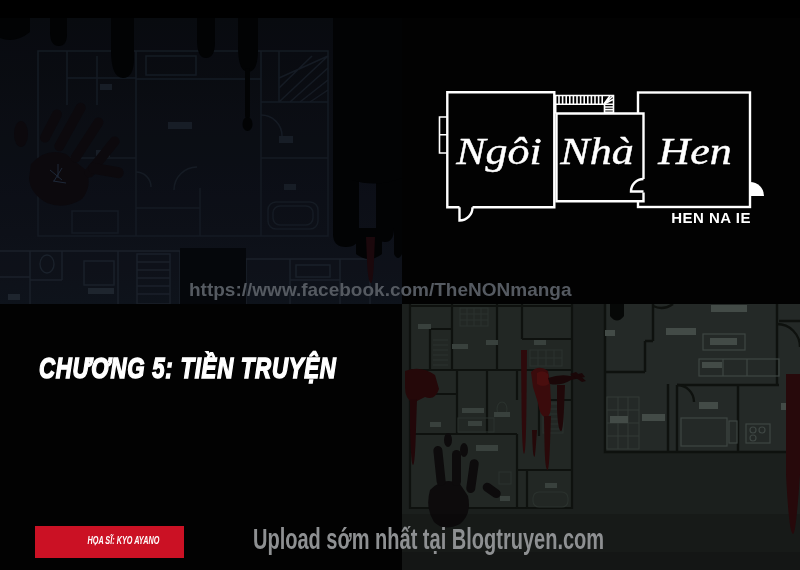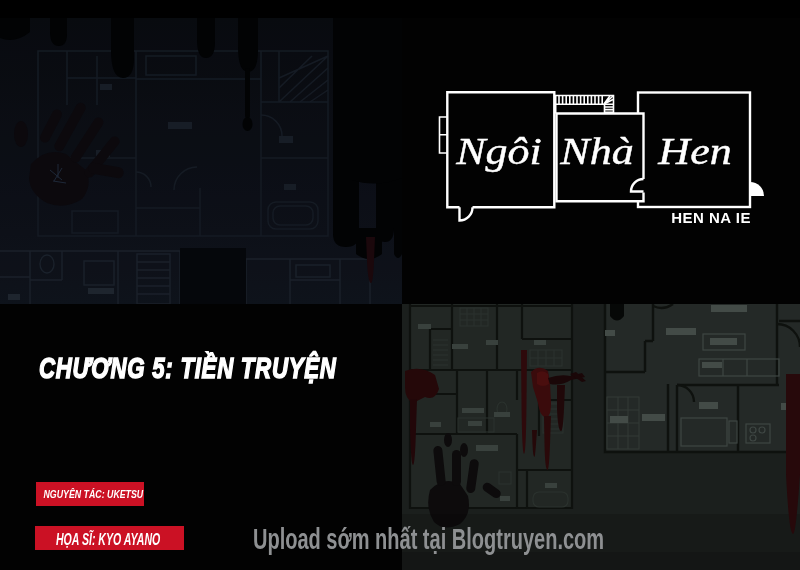--- a/index.html
+++ b/index.html
@@ -240,22 +240,22 @@
 
     <g fill="#fff" stroke="#fff" stroke-width="0.5" font-family="Liberation Serif" font-style="italic" font-size="44px" text-anchor="middle">
       <text transform="translate(499,145.5) scale(1,0.87)">Ngôi</text>
       <text transform="translate(597,145.5) scale(1,0.87)">Nhà</text>
       <text transform="translate(695,145.5) scale(1,0.87)">Hen</text>
     </g>
 
     <text x="751" y="205" fill="#fff" font-family="Liberation Sans" font-weight="bold" font-size="15px" letter-spacing="0.5" text-anchor="end">HEN NA IE</text>
   </svg>
 
+  <div class="abs" style="left:189px;top:261px;color:#555a61;font-weight:bold;font-size:19px;white-space:nowrap;transform-origin:left;">https://www.facebook.com/TheNONmanga</div>
 
   <div class="abs" style="left:39px;top:333px;color:#fff;font-weight:bold;font-style:italic;font-size:30px;white-space:nowrap;transform:scaleX(0.74);transform-origin:left;letter-spacing:1px;-webkit-text-stroke:1.5px #fff;">CHƯƠNG 5: TIỀN TRUYỆN</div>
 
-  <div class="abs" style="left:36px;top:464px;width:108px;height:24px;background:#cb1124;color:#fff;font-weight:bold;font-style:italic;font-size:11px;line-height:24px;text-align:center;white-space:nowrap;"><span style="display:inline-block;transform:translateX(-5px) scaleX(0.80);transform-origin:center;">NGUYÊN TÁC: UKETSU</span></div>
-
-  <div class="abs" style="left:35px;top:508px;width:149px;height:24px;background:#cb1124;color:#fff;font-weight:bold;font-style:italic;font-size:16px;line-height:28px;text-align:right;white-space:nowrap;"><span style="display:inline-block;transform:translateX(-6px) scaleX(0.66);transform-origin:center;">HỌA SĨ: KYO AYANO</span></div>
+
+  <div class="abs" style="left:35px;top:508px;width:149px;height:32px;background:#cb1124;color:#fff;font-weight:bold;font-style:italic;font-size:11px;line-height:28px;text-align:right;white-space:nowrap;"><span style="display:inline-block;transform:translateX(-6px) scaleX(0.66);transform-origin:center;">HỌA SĨ: KYO AYANO</span></div>
 
   <div class="abs" style="left:253px;top:505px;color:#8e9092;font-weight:bold;font-size:29px;white-space:nowrap;transform:scaleX(0.69);transform-origin:left;">Upload sớm nhất tại Blogtruyen.com</div>
 
 </div>
 
 </body></html>

